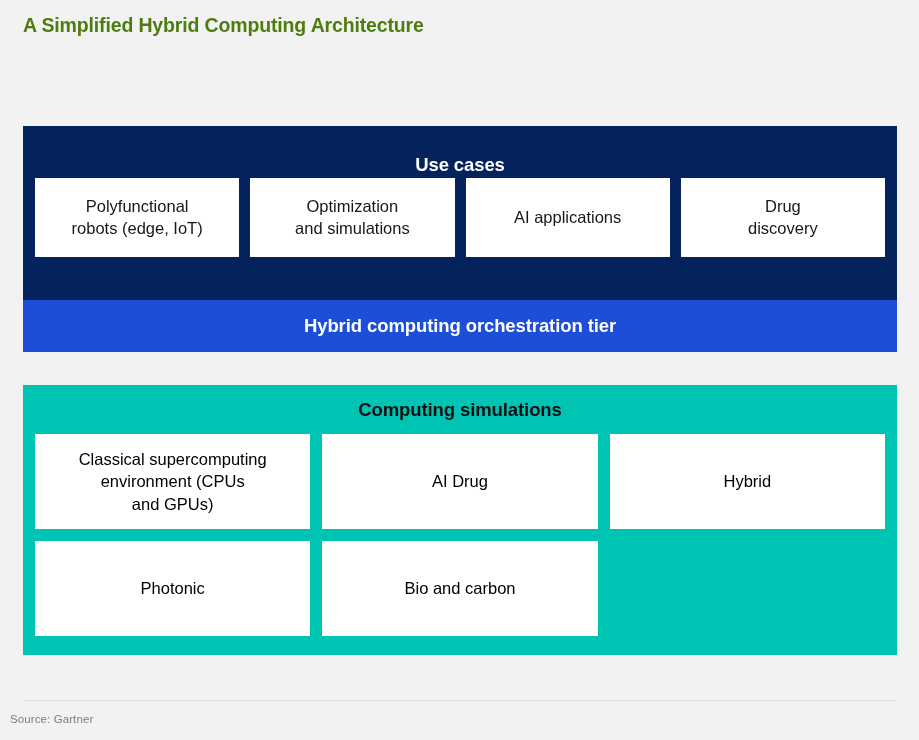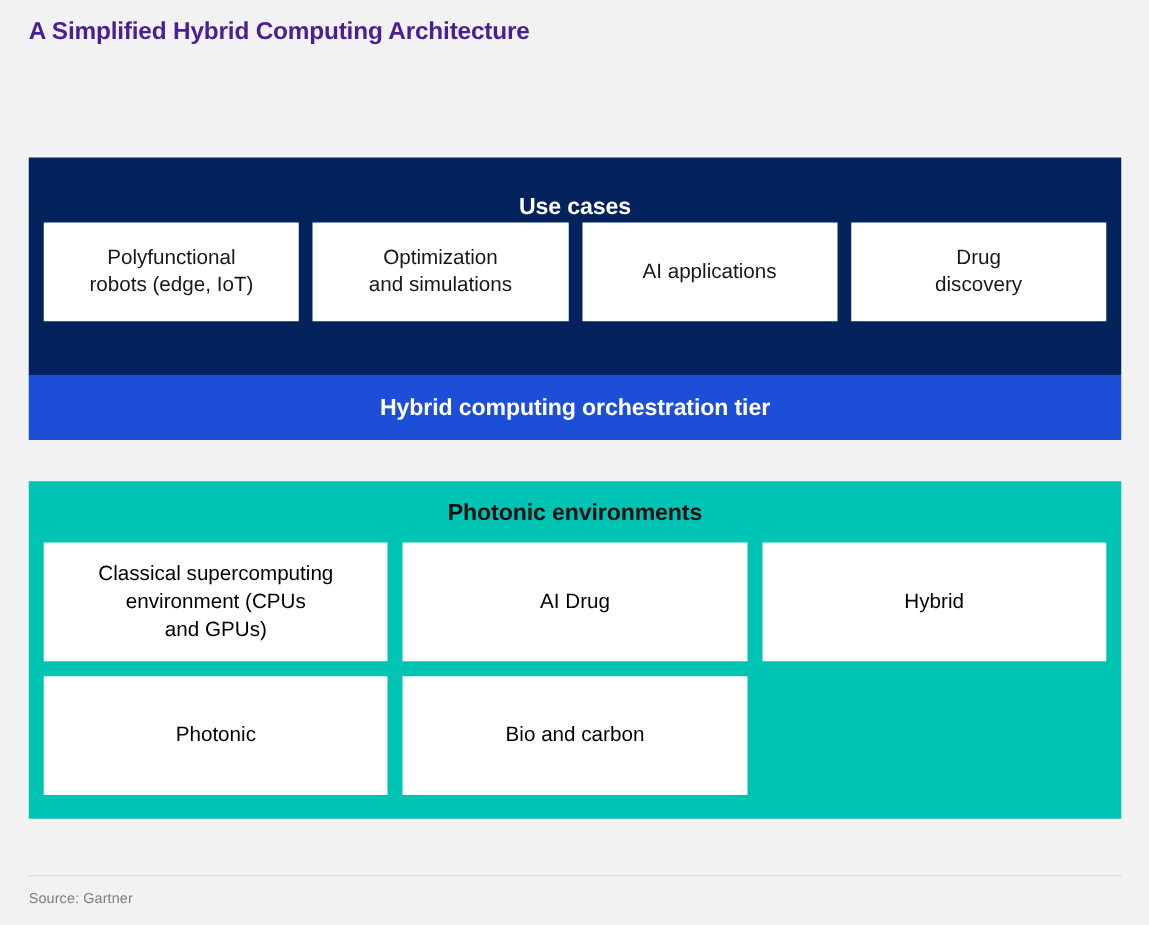--- a/index.html
+++ b/index.html
@@ -25,21 +25,21 @@
   }
 
   
   .chart-title {
     position: absolute;
     left: 23px;
     top: 14px;
     font-size: 19.5px;
     font-weight: bold;
     letter-spacing: -0.15px;
-    color: #4c1d95;
+    color: #4d7c0f;
     white-space: nowrap;
   }
 
   
   .band {
     position: absolute;
     left: 23px;
     width: 874px;
   }
 
@@ -139,21 +139,21 @@
     position: absolute;
     left: 23px;
     top: 700px;
     width: 874px;
     height: 1px;
     background: #dcdcdc;
   }
 
   .source-note {
     position: absolute;
-    left: 23px;
+    left: 10px;
     top: 713px;
     font-size: 11.5px;
     color: #7d7d82;
     letter-spacing: 0.1px;
   }
 </style>
 </head>
 <body>
 
 <div class="page">
@@ -172,21 +172,21 @@
       <div class="usecase-cell">Drug
 discovery</div>
     </div>
   </section>
 
   <section class="band band-orchestration">
     <div class="band-title">Hybrid computing orchestration tier</div>
   </section>
 
   <section class="band band-environments">
-    <div class="band-title">Photonic environments</div>
+    <div class="band-title">Computing simulations</div>
 
     <div class="env-grid">
       <div class="env-cell">Classical supercomputing
 environment (CPUs
 and GPUs)</div>
       <div class="env-cell">AI Drug</div>
       <div class="env-cell">Hybrid</div>
       <div class="env-cell">Photonic</div>
       <div class="env-cell">Bio and carbon</div>
     </div>

